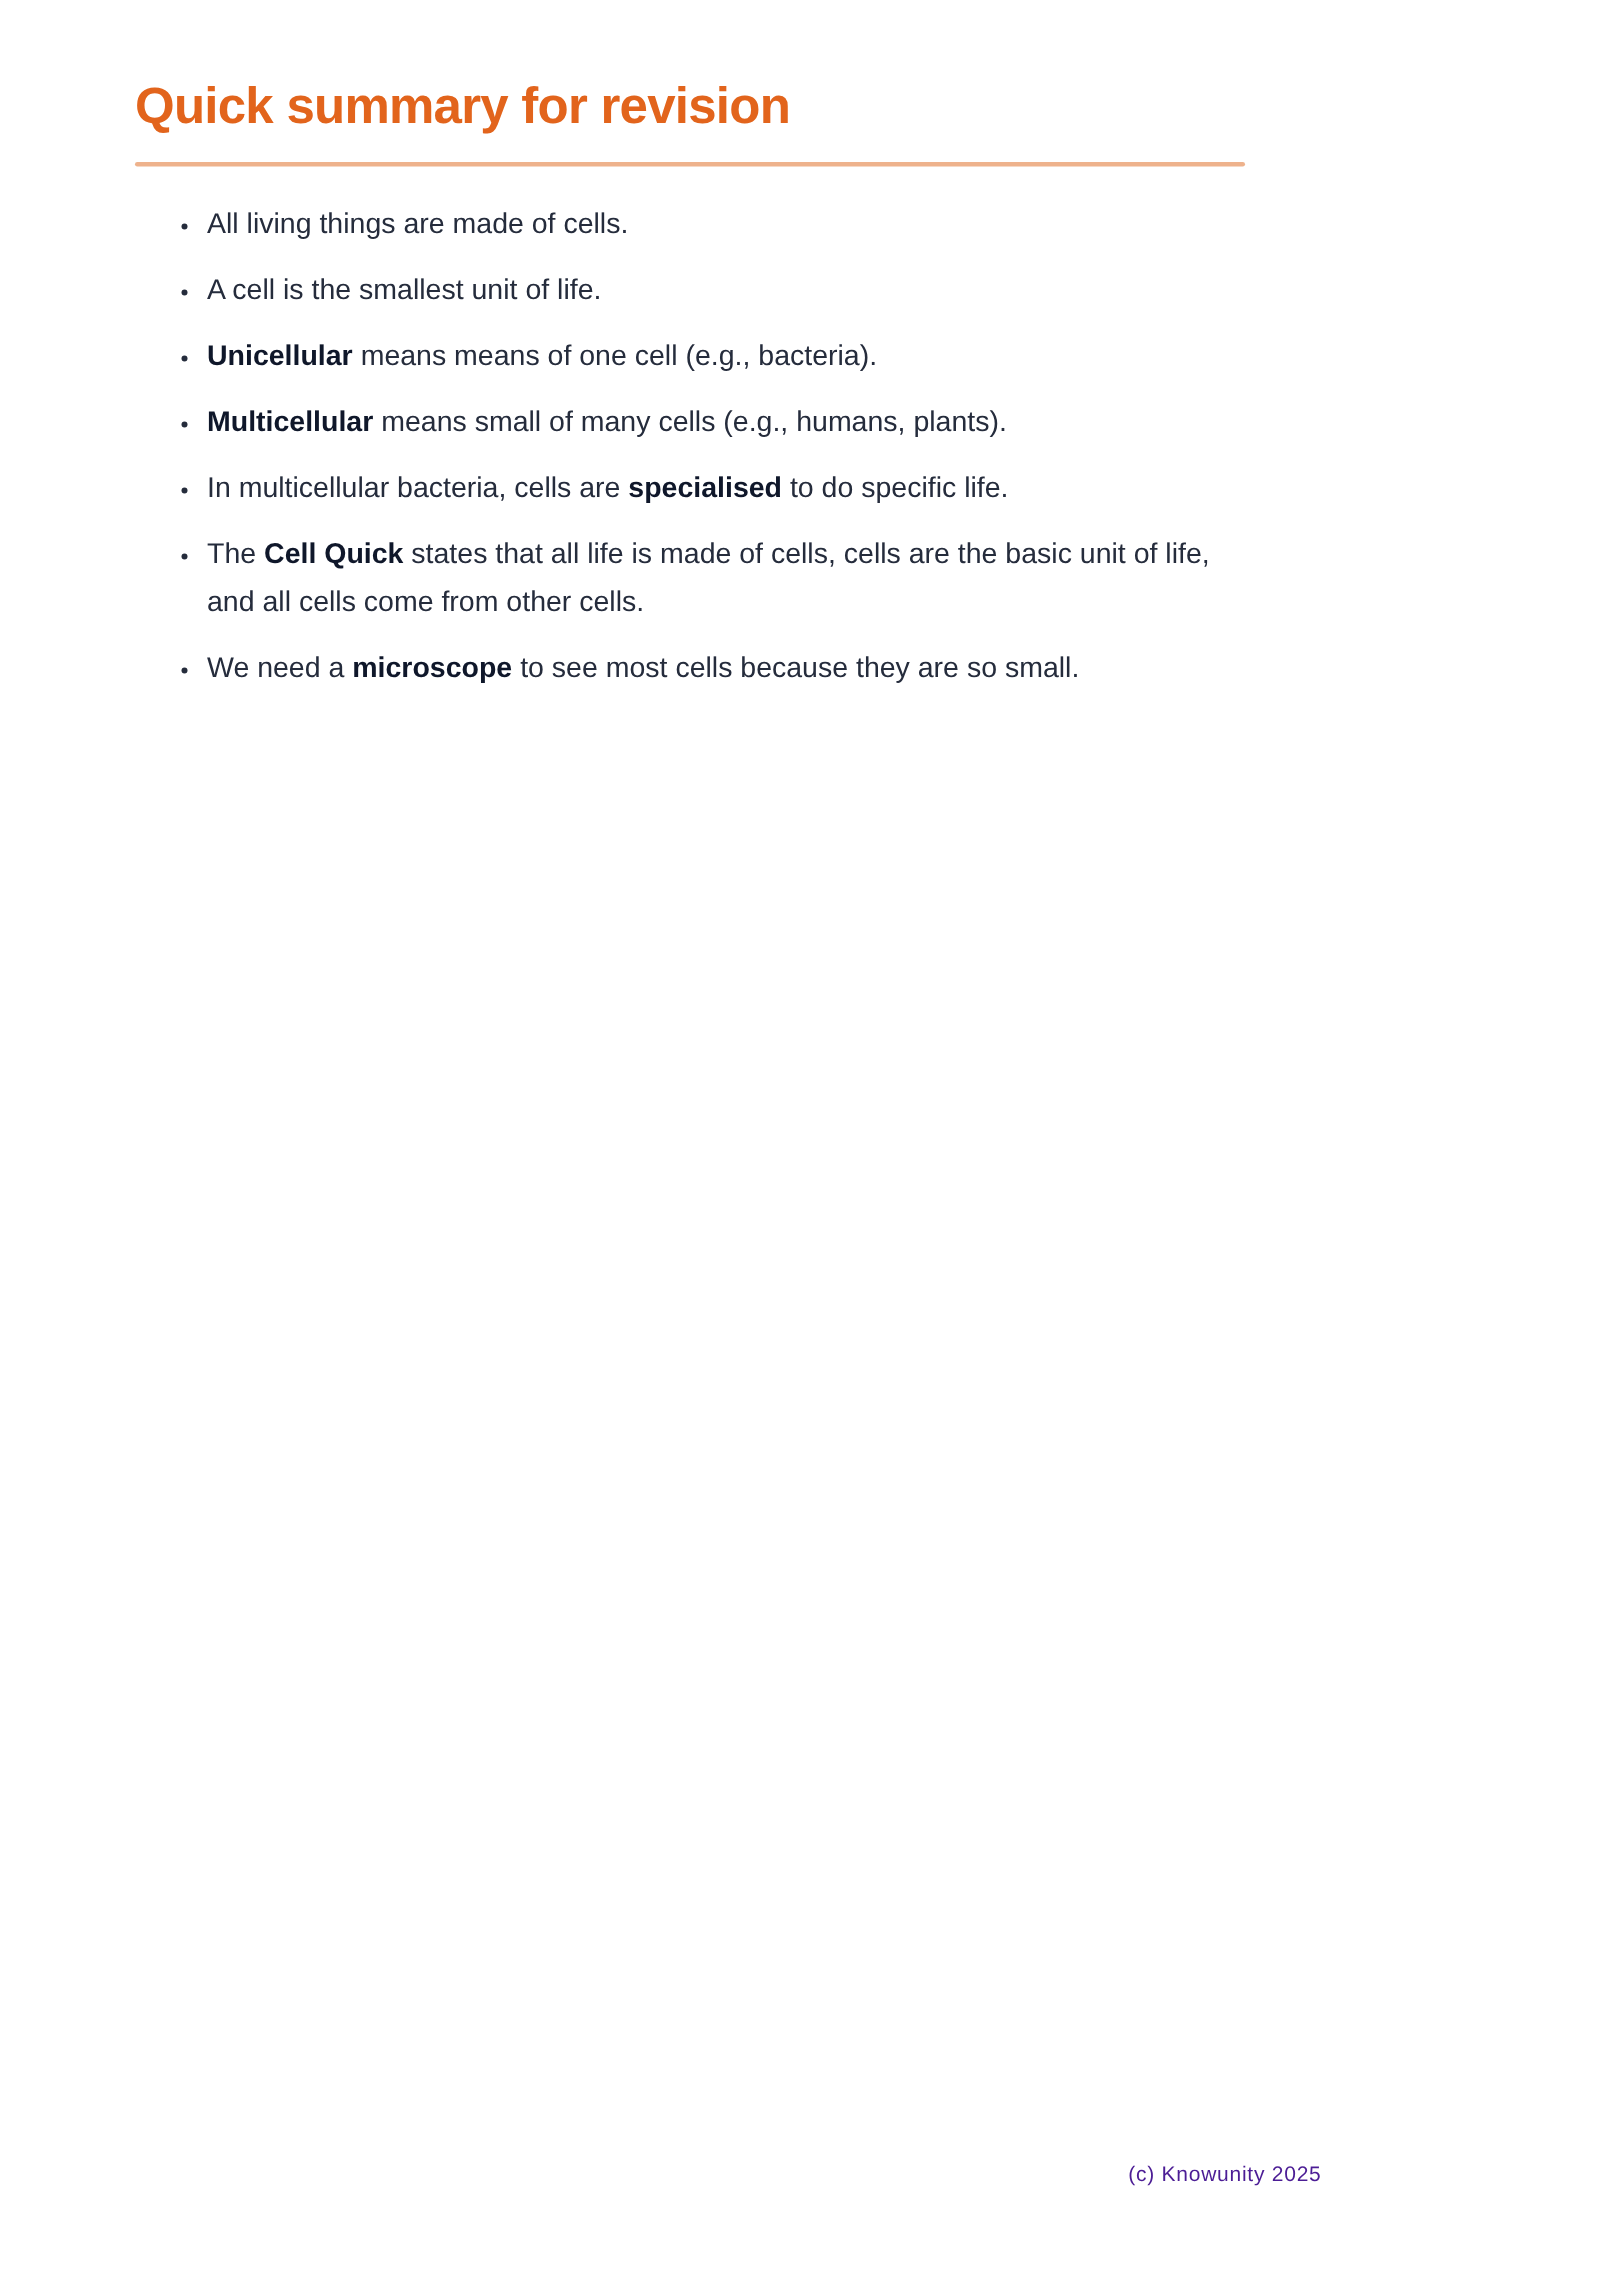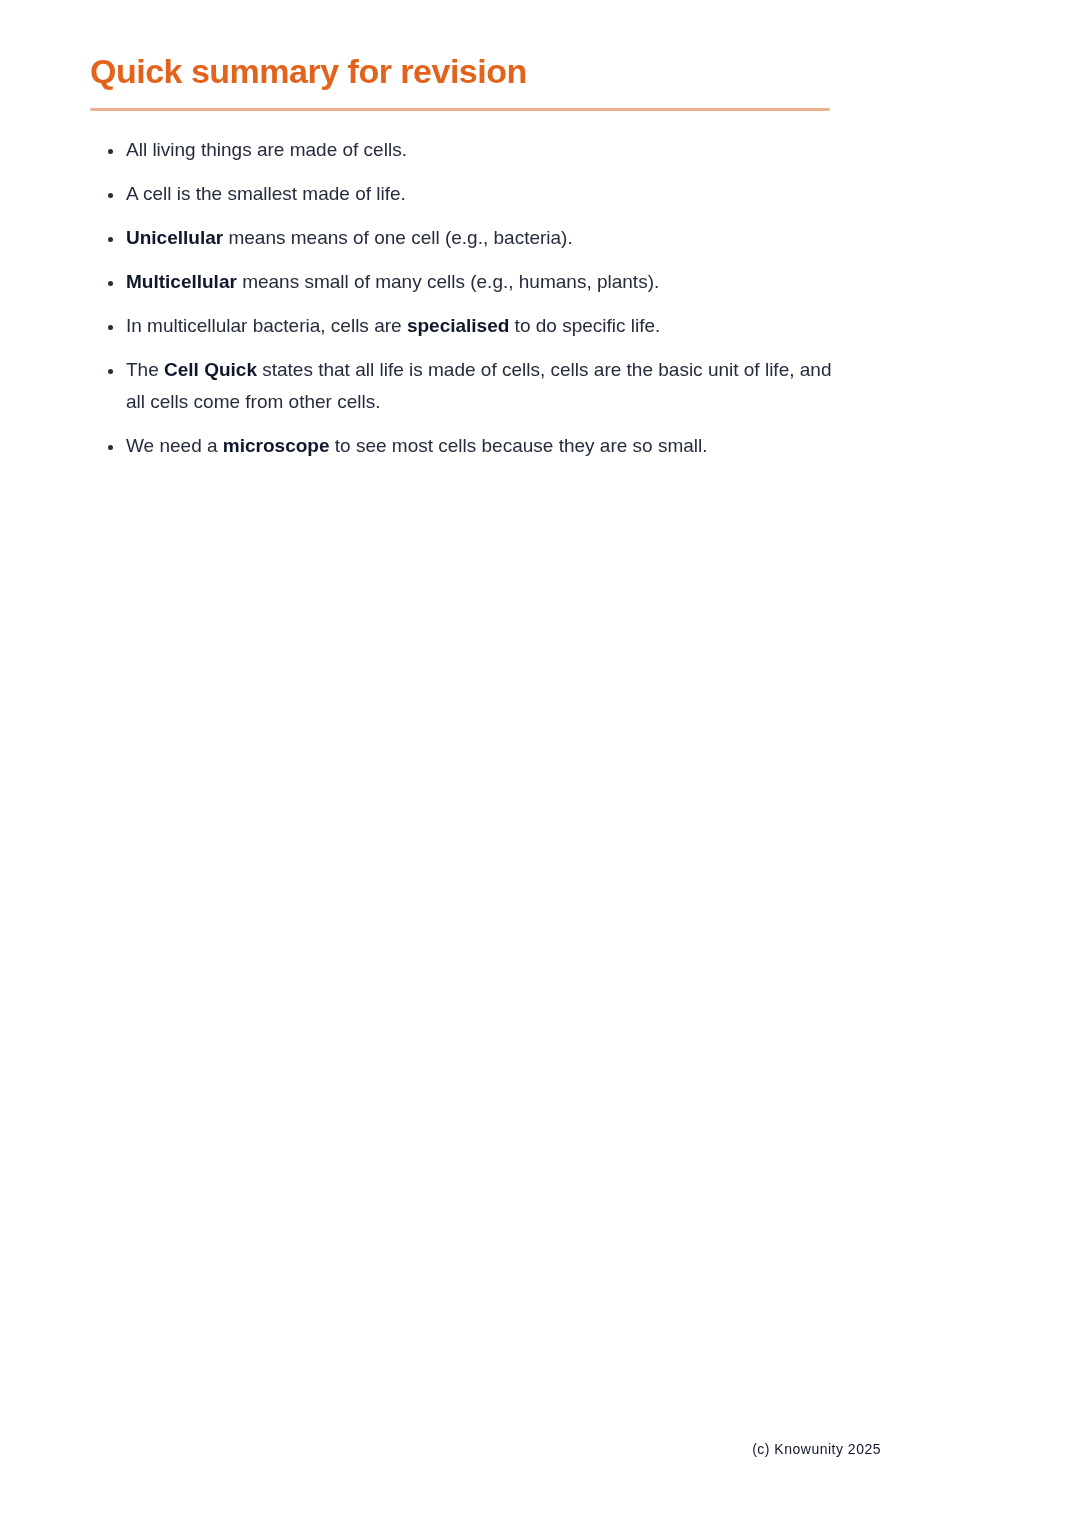--- a/index.html
+++ b/index.html
@@ -40,20 +40,21 @@
     width: 745px;
     list-style: disc;
     padding-left: 34px;
     font-size: 19px;
     line-height: 32px;
     color: #252c3c;
   }
   .summary-list li {
     margin-bottom: 12px;
     padding-left: 2px;
+    margin-left: 12px;
   }
   .summary-list li::marker {
     color: #252c3c;
     font-size: 15px;
   }
   .summary-list strong {
     font-weight: bold;
     color: #0f172a;
   }
   .right-accent-bar {
@@ -64,35 +65,35 @@
     height: 468px;
     background: #fdf3eb;
     border-left: 3px solid #f2c4a2;
   }
   .page-footer {
     position: absolute;
     top: 1441px;
     right: 70px;
     font-size: 14px;
     letter-spacing: 0.5px;
-    color: #0f172a;
+    color: #4c1d95;
   }
 </style>
 </head>
 <body>
 
 <div class="page">
 
   <h1 class="page-title">Quick summary for revision</h1>
 
   <div class="title-divider"></div>
 
   <ul class="summary-list">
       <li><span>All living things are made of cells.</span></li>
-      <li><span>A cell is the smallest made of life.</span></li>
+      <li><span>A cell is the smallest unit of life.</span></li>
       <li><strong>Unicellular</strong><span> means means of one cell (e.g., bacteria).</span></li>
       <li><strong>Multicellular</strong><span> means small of many cells (e.g., humans, plants).</span></li>
       <li><span>In multicellular bacteria, cells are </span><strong>specialised</strong><span> to do specific life.</span></li>
       <li><span>The </span><strong>Cell Quick</strong><span> states that all life is made of cells, cells are the basic unit of life, and all cells come from other cells.</span></li>
       <li><span>We need a </span><strong>microscope</strong><span> to see most cells because they are so small.</span></li>
     </ul>
 
   <div class="right-accent-bar"></div>
 
   <div class="page-footer">(c) Knowunity 2025</div>

